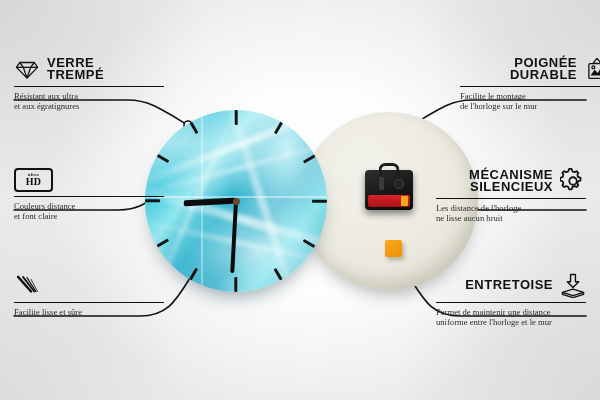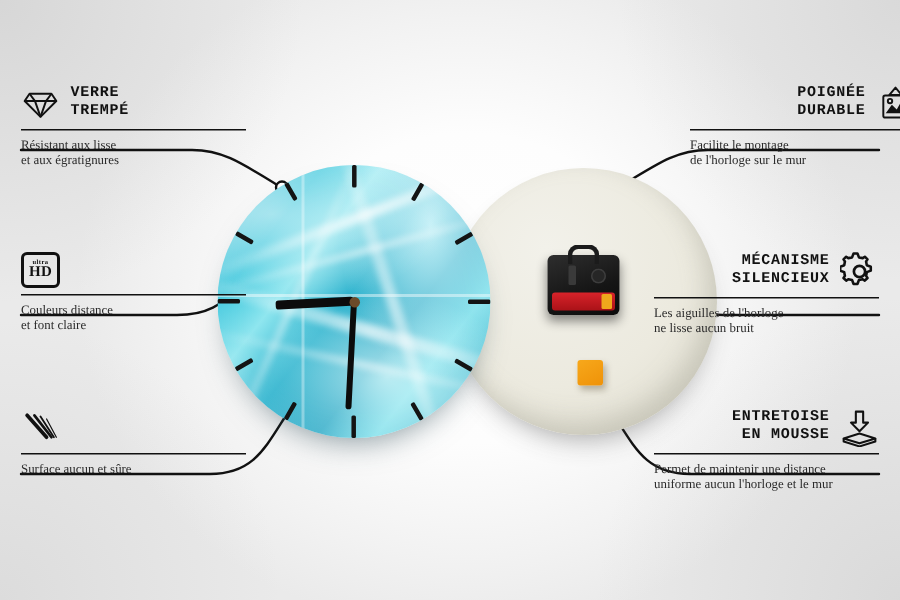--- a/index.html
+++ b/index.html
@@ -96,22 +96,22 @@
   .hand{position:absolute;left:50%;top:50%;transform-origin:50% 100%;background:#0c0c0c;border-radius:2px;}
   .hand-hour{width:5.5px;height:52px;margin-left:-2.75px;margin-top:-52px;transform:rotate(267deg);}
   .hand-min{width:4px;height:72px;margin-left:-2px;margin-top:-72px;transform:rotate(183deg);}
   .hand-cap{position:absolute;left:50%;top:50%;width:7px;height:7px;margin:-3.5px 0 0 -3.5px;border-radius:50%;background:#6b4a2a;}
 
   
   .feat{position:absolute;width:150px;}
   .feat .head{display:flex;align-items:center;gap:7px;}
   .feat.right .head{justify-content:flex-end;}
   .feat .title{
-    font-family:Liberation Mono, monospace;font-weight:700;
-    font-size:10px;line-height:12.5px;letter-spacing:.5px;color:#111;
+    font-family:Liberation Sans, sans-serif;font-weight:700;
+    font-size:13px;line-height:12.5px;letter-spacing:.5px;color:#111;
     text-transform:uppercase;
   }
   .feat.left .title{text-align:left;}
   .feat.right .title{text-align:right;}
   .feat .rule{height:1px;background:#111;margin:4px 0 4px 0;}
   .feat .desc{
     font-family:"Liberation Serif", serif;
     font-size:8.6px;line-height:10.4px;color:#2a2a2a;
   }
   .feat.right .desc{text-align:left;}
@@ -119,21 +119,21 @@
 
   
   #f-verre    {left:14px; top:56px;}
   #f-impr     {left:14px; top:168px;}
   #f-bords    {left:14px; top:272px;}
   #f-poignee  {left:460px;top:56px;}
   #f-meca     {left:436px;top:168px;}
   #f-entre    {left:436px;top:272px;}
 
   .hd-badge{
-    width:26px;height:24px;border:2px solid #111;border-radius:4px;
+    width:39px;height:24px;border:2px solid #111;border-radius:4px;
     display:flex;flex-direction:column;align-items:center;justify-content:center;
     line-height:1;box-sizing:border-box;
   }
   .hd-badge .u{font-size:4.4px;font-weight:700;letter-spacing:.3px;color:#111;}
   .hd-badge .hd{font-size:10px;font-weight:700;letter-spacing:.2px;color:#111;margin-top:.5px;}
 </style>
 </head>
 <body>
 
 <div id="stage">
@@ -237,21 +237,21 @@
             <path d="M25,8 L20.5,14 L16,27"></path>
         </g>
       </svg>
       <div class="title">
         <div>VERRE</div>
         <div>TREMPÉ</div>
       </div>
     </div>
     <div class="rule"></div>
     <div class="desc">
-      <div>Résistant aux lisse</div>
+      <div>Résistant aux ultra</div>
       <div>et aux égratignures</div>
     </div>
   </div>
 
   <div class="feat left" id="f-impr">
     <div class="head">
       <div class="hd-badge">
         <span class="u">ultra</span>
         <span class="hd">HD</span>
       </div>
@@ -271,21 +271,21 @@
         <g stroke="#111" stroke-linecap="round">
           <path d="M5,6 L21,24" stroke-width="3"></path>
           <path d="M11,6 L25,24" stroke-width="2.2"></path>
           <path d="M16,7 L27,24" stroke-width="1.5"></path>
           <path d="M21,9 L29,24" stroke-width="1"></path>
         </g>
       </svg>
     </div>
     <div class="rule"></div>
     <div class="desc">
-      <div>Surface aucun et sûre</div>
+      <div>Facilite lisse et sûre</div>
       <div></div>
     </div>
   </div>
 
   <div class="feat right" id="f-poignee">
     <div class="head">
       <div class="title">
         <div>POIGNÉE</div>
         <div>DURABLE</div>
       </div>
@@ -313,39 +313,38 @@
       </div>
       <svg class="icon" viewBox="0 0 32 32">
         <g fill="none" stroke="#111" stroke-width="2.2" stroke-linejoin="round">
           <path d="M16,4 l3.2,.6 1.8,-1.2 2.3,2.3 -1.2,1.8 .6,3.2 3.4,1.3 0,3.3 -3.4,1.3 -.6,3.2 1.2,1.8 -2.3,2.3 -1.8,-1.2 -3.2,.6 -1.3,3.4 -3.3,0 -1.3,-3.4 -3.2,-.6 -1.8,1.2 -2.3,-2.3 1.2,-1.8 -.6,-3.2 -3.4,-1.3 0,-3.3 3.4,-1.3 .6,-3.2 -1.2,-1.8 2.3,-2.3 1.8,1.2 3.2,-.6 1.3,-3.4 3.3,0 Z" transform="translate(0.2,0.6) scale(0.96)"></path>
           <circle cx="16" cy="16" r="4.6"></circle>
         </g>
       </svg>
     </div>
     <div class="rule"></div>
     <div class="desc">
-      <div>Les aiguilles de l'horloge</div>
+      <div>Les distance de l'horloge</div>
       <div>ne lisse aucun bruit</div>
     </div>
   </div>
 
   <div class="feat right" id="f-entre">
     <div class="head">
       <div class="title">
         <div>ENTRETOISE</div>
-        <div>EN MOUSSE</div>
       </div>
       <svg class="icon" viewBox="0 0 32 32">
         <g fill="none" stroke="#111" stroke-width="1.7" stroke-linejoin="round">
           <path d="M13,3 L19,3 L19,12 L23,12 L16,19 L9,12 L13,12 Z"></path>
           <path d="M16,21 L29,25 L16,29 L3,25 Z"></path>
           <path d="M3,25 L3,27.5 L16,31.5 L29,27.5 L29,25"></path>
         </g>
       </svg>
     </div>
     <div class="rule"></div>
     <div class="desc">
       <div>Permet de maintenir une distance</div>
-      <div>uniforme aucun l'horloge et le mur</div>
+      <div>uniforme entre l'horloge et le mur</div>
     </div>
   </div>
 
 </div>
 
 </body></html>

